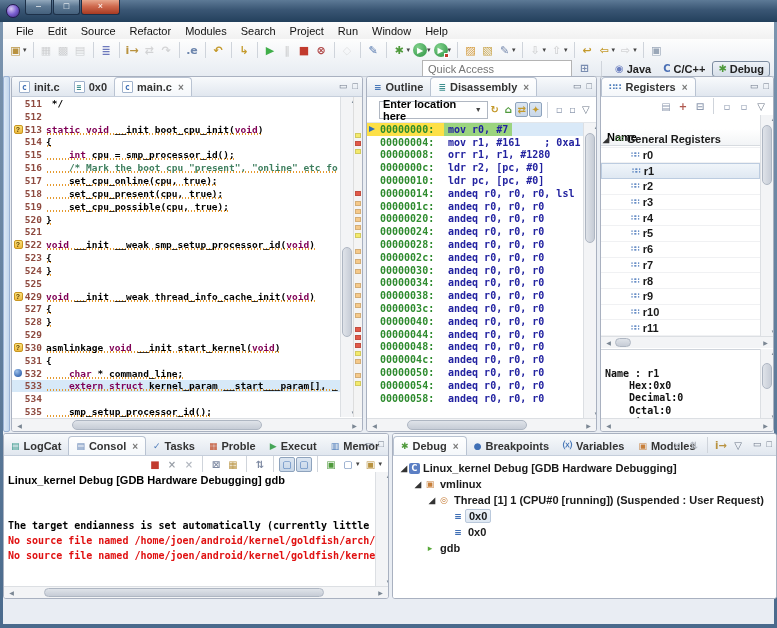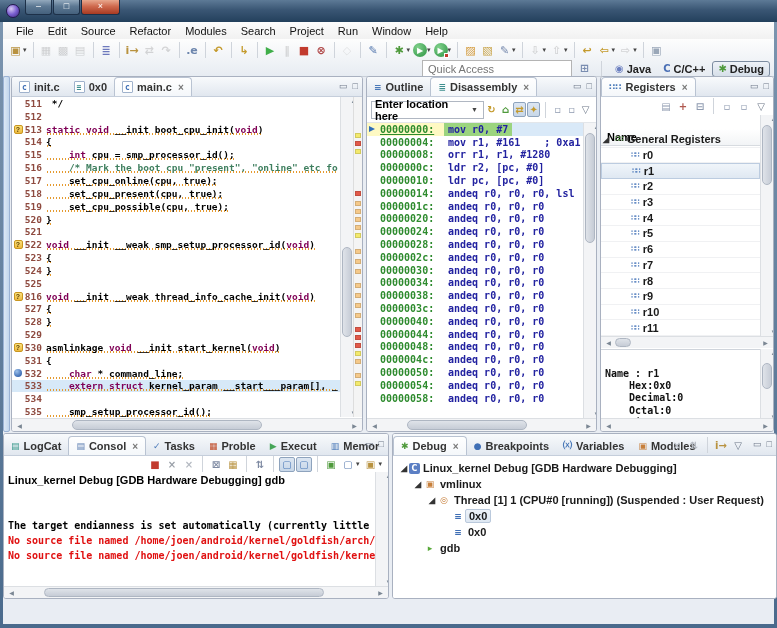--- a/index.html
+++ b/index.html
@@ -61,21 +61,21 @@
   .hscroll { position:absolute; left:0; right:0; bottom:0; height:13px; background:#f3f4f6; border-top:1px solid #dcdfe3; }
   .hthumb { position:absolute; top:1px; bottom:1px; background:linear-gradient(#dfe3e9,#c6ccd6); border:1px solid #aeb6c2; border-radius:5px; }
   .arr { position:absolute; font-size:6px; color:#7b8794; width:13px; text-align:center; }
   
   .combo { display:flex; align-items:center; width:138px; height:18px; border:1px solid #b0b7c2; background:#fff; font-size:11px; font-weight:bold; padding:0 3px; justify-content:space-between; }
   .dr { height:12.8px; display:flex; align-items:stretch; font:bold 10px "DejaVu Sans Mono",monospace; }
   .dr .dgut { flex:0 0 13px; display:flex; align-items:center; }
   .dr .daddr { flex:0 0 64px; color:#2e8b2e; display:flex; align-items:center; }
   .dr .dins { white-space:pre; color:#2222a0; display:flex; align-items:center; padding:0 4px; }
   .dr.cur { background:#d9e9f8; }
-  .dr.cur .dgut, .dr.cur .daddr { background:#fef9c3;text-decoration:underline; }
+  .dr.cur .dgut, .dr.cur .daddr { background:#fde047; }
   .dr.cur .dins { background:#9bd47f; }
   .iptr { width:0; height:0; border-left:6px solid #2f6db8; border-top:3.5px solid transparent; border-bottom:3.5px solid transparent; margin-left:2px; }
   
   .rhead { height:17px; border-bottom:1px solid #d7dbe0; display:flex; align-items:center; padding-left:6px; font:bold 11px "Liberation Sans",sans-serif; background:linear-gradient(#fff,#f2f4f6); }
   .rrow { height:15.7px; display:flex; align-items:center; gap:4px; border-bottom:1px solid #f0f1f3; font:bold 11px "Liberation Sans",sans-serif; color:#1a1a1a; }
   .rrow.sel { background:linear-gradient(#f0f5fa,#dfe8f2); border:1px solid #bccce0; }
   .twisty { font-size:8px; color:#333; width:10px; text-align:center; }
   .regico { font:bold 7px "DejaVu Sans",sans-serif; letter-spacing:-1px; }
   .detail { font:bold 10px "DejaVu Sans Mono",monospace; white-space:pre; line-height:12.2px; padding:18px 0 0 4px; color:#111; }
   
@@ -296,21 +296,21 @@
           </div>
           <div class="cl">
             <span class="gut"></span>
             <span class="num">525</span>
             <span class="code"></span>
           </div>
           <div class="cl">
             <span class="gut">
               <span class="qmark">?</span>
             </span>
-            <span class="num">816</span>
+            <span class="num">429</span>
             <span class="code sq"><span class="k">void</span><span class="p"> __init __weak thread_info_cache_init(</span><span class="k">void</span><span class="p">)</span></span>
           </div>
           <div class="cl">
             <span class="gut"></span>
             <span class="num">527</span>
             <span class="code sq"><span class="p">{</span></span>
           </div>
           <div class="cl">
             <span class="gut"></span>
             <span class="num">528</span>
@@ -402,21 +402,21 @@
           <div class="tab active">
             <span class="ticon" style="color: rgb(63, 143, 143);">≣</span>
             <span>Disassembly</span>
             <span class="tclose">×</span>
           </div>
         </div>
       <div class="chrome">
         <span>▭</span>
         <span>□</span>
       </div>
-      <div class="viewtb" id="dis-tb" style="position:absolute;left:0;right:0;top:20px;height:26px;border-bottom:1px solid #e3e6ea;justify-content:center;padding-left:4px;">
+      <div class="viewtb" id="dis-tb" style="position:absolute;left:0;right:0;top:20px;height:26px;border-bottom:1px solid #e3e6ea;justify-content:center;padding-left:12px;">
         <div class="combo">
           <span>Enter location here</span>
           <span class="dd">▼</span>
         </div>
       <span class="tbi" style="color: rgb(196, 154, 44);">↻</span>
           <span class="tbi" style="color: rgb(79, 154, 60);">⌂</span>
           <span class="tbi pressed" style="color: rgb(196, 154, 44);">⇄</span>
           <span class="tbi pressed" style="color: rgb(196, 154, 44);">✦</span>
           <span class="tbsep"></span>
           <span class="tbi" style="color: rgb(143, 155, 176);">▫</span>

